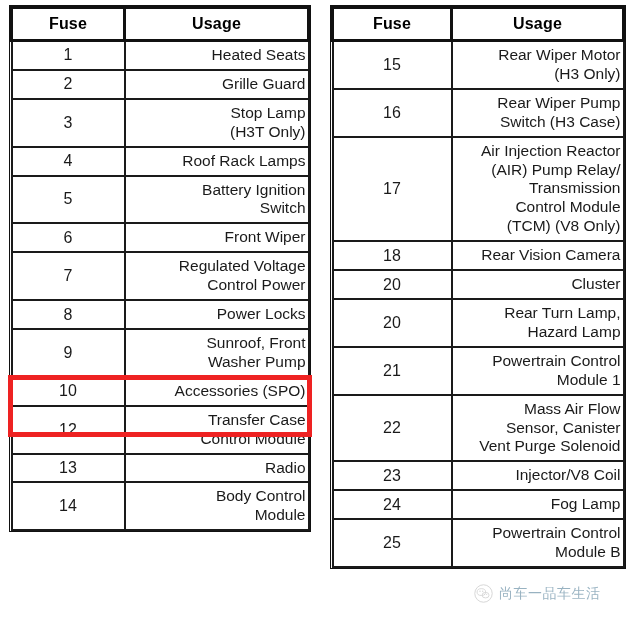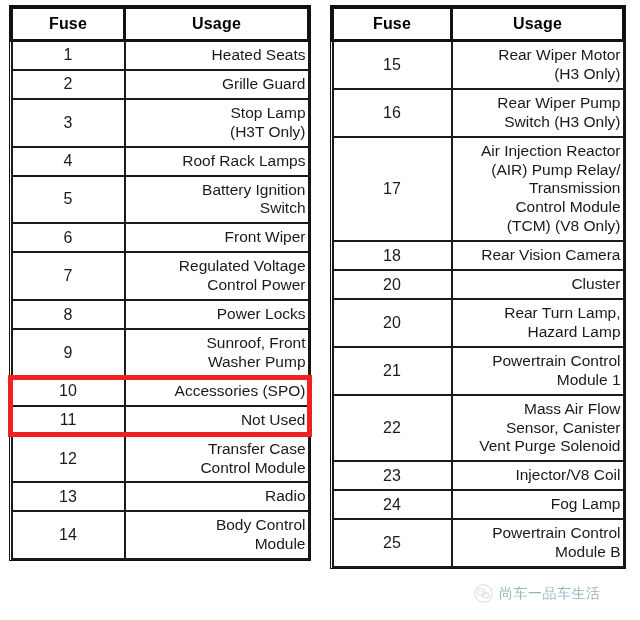--- a/index.html
+++ b/index.html
@@ -185,26 +185,20 @@
 Washer Pump</span>
           </td>
         </tr>
         <tr>
           <td class="col-fuse">10</td>
           <td class="col-usage">
             <span class="cell-inner">Accessories (SPO)</span>
           </td>
         </tr>
         <tr>
-          <td class="col-fuse">11</td>
-          <td class="col-usage">
-            <span class="cell-inner">Not Used</span>
-          </td>
-        </tr>
-        <tr>
           <td class="col-fuse">12</td>
           <td class="col-usage">
             <span class="cell-inner">Transfer Case
 Control Module</span>
           </td>
         </tr>
         <tr>
           <td class="col-fuse">13</td>
           <td class="col-usage">
             <span class="cell-inner">Radio</span>
@@ -232,21 +226,21 @@
           <td class="col-fuse">15</td>
           <td class="col-usage">
             <span class="cell-inner">Rear Wiper Motor
 (H3 Only)</span>
           </td>
         </tr>
         <tr>
           <td class="col-fuse">16</td>
           <td class="col-usage">
             <span class="cell-inner">Rear Wiper Pump
-Switch (H3 Only)</span>
+Switch (H3 Case)</span>
           </td>
         </tr>
         <tr>
           <td class="col-fuse">17</td>
           <td class="col-usage">
             <span class="cell-inner">Air Injection Reactor
 (AIR) Pump Relay/
 Transmission
 Control Module
 (TCM) (V8 Only)</span>

